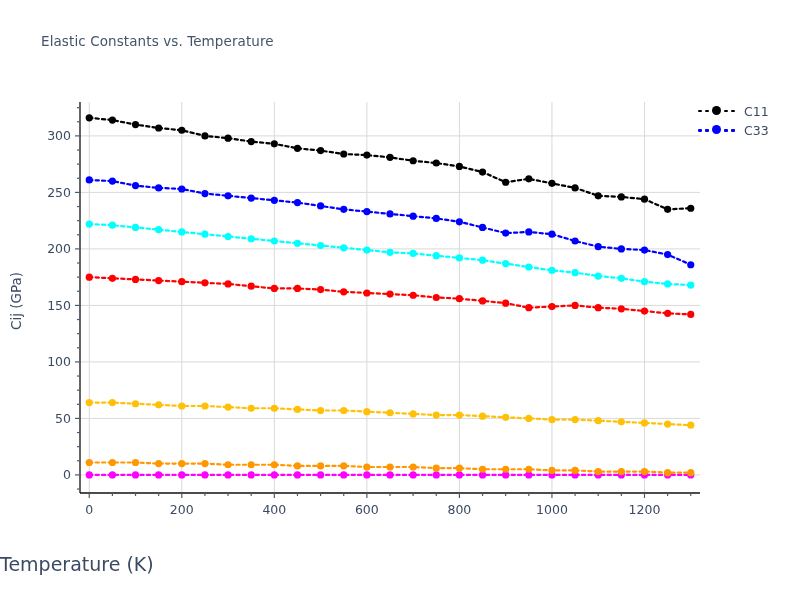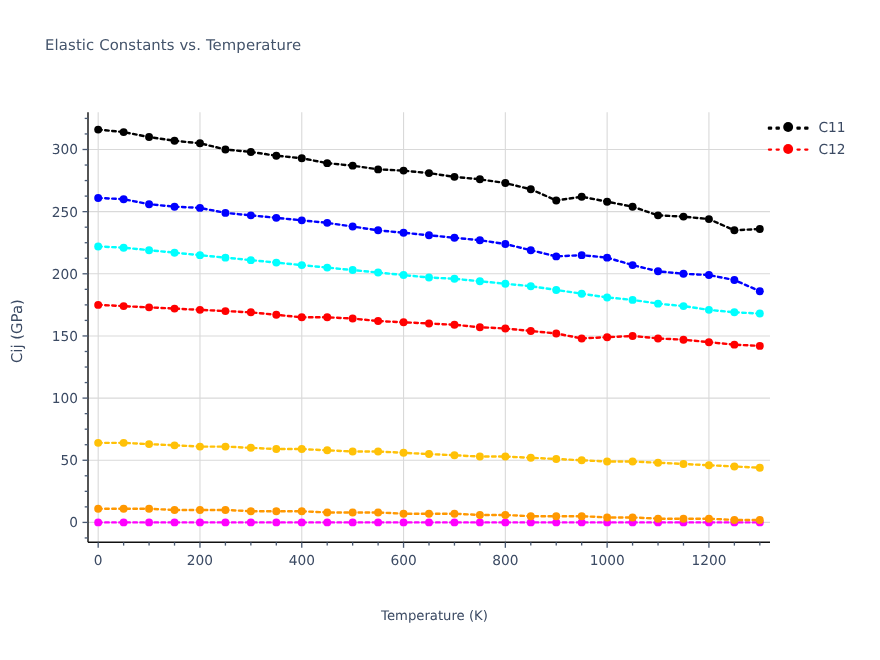--- a/index.html
+++ b/index.html
@@ -28,22 +28,21 @@
     font-size: 13.5px;
     color: #44546b;
     letter-spacing: 0.1px;
     white-space: nowrap;
   }
   .axis-label-x {
     position: absolute;
     left: 0;
     top: 553px;
     width: 790px;
-    text-align: center;
-    font-size: 12px;
+    font-size: 19px;
     color: #3b4a63;
   }
   .axis-label-y {
     position: absolute;
     left: -44px;
     top: 293px;
     width: 120px;
     text-align: center;
     font-size: 13.5px;
     color: #3b4a63;
@@ -52,21 +51,21 @@
   }
   .legend {
     position: absolute;
     left: 697px;
     top: 104px;
     width: 100px;
   }
   .legend-row {
     height: 19.4px;
     display: flex;
-    align-items: flex-end;
+    align-items: flex-start;
   }
   .legend-swatch {
     width: 40px;
     height: 14px;
     position: relative;
     flex: 0 0 40px;
   }
   .legend-swatch .lseg {
     position: absolute;
     top: 6px;
@@ -408,23 +407,23 @@
           <div class="lseg s1" style="background: rgb(0, 0, 0);"></div>
           <div class="lseg s2" style="background: rgb(0, 0, 0);"></div>
           <div class="lseg s3" style="background: rgb(0, 0, 0);"></div>
           <div class="lseg s4" style="background: rgb(0, 0, 0);"></div>
           <div class="ldot" style="background: rgb(0, 0, 0);"></div>
         </div>
         <span class="legend-label">C11</span>
       </div>
       <div class="legend-row">
         <div class="legend-swatch">
-          <div class="lseg s1" style="background: rgb(255, 0, 0);"></div>
-          <div class="lseg s2" style="background: rgb(255, 0, 0);"></div>
-          <div class="lseg s3" style="background: rgb(255, 0, 0);"></div>
-          <div class="lseg s4" style="background: rgb(255, 0, 0);"></div>
-          <div class="ldot" style="background: rgb(255, 0, 0);"></div>
+          <div class="lseg s1" style="background: rgb(0, 0, 255);"></div>
+          <div class="lseg s2" style="background: rgb(0, 0, 255);"></div>
+          <div class="lseg s3" style="background: rgb(0, 0, 255);"></div>
+          <div class="lseg s4" style="background: rgb(0, 0, 255);"></div>
+          <div class="ldot" style="background: rgb(0, 0, 255);"></div>
         </div>
-        <span class="legend-label">C12</span>
+        <span class="legend-label">C33</span>
       </div>
     </div>
 
 </div>
 
 </body></html>

